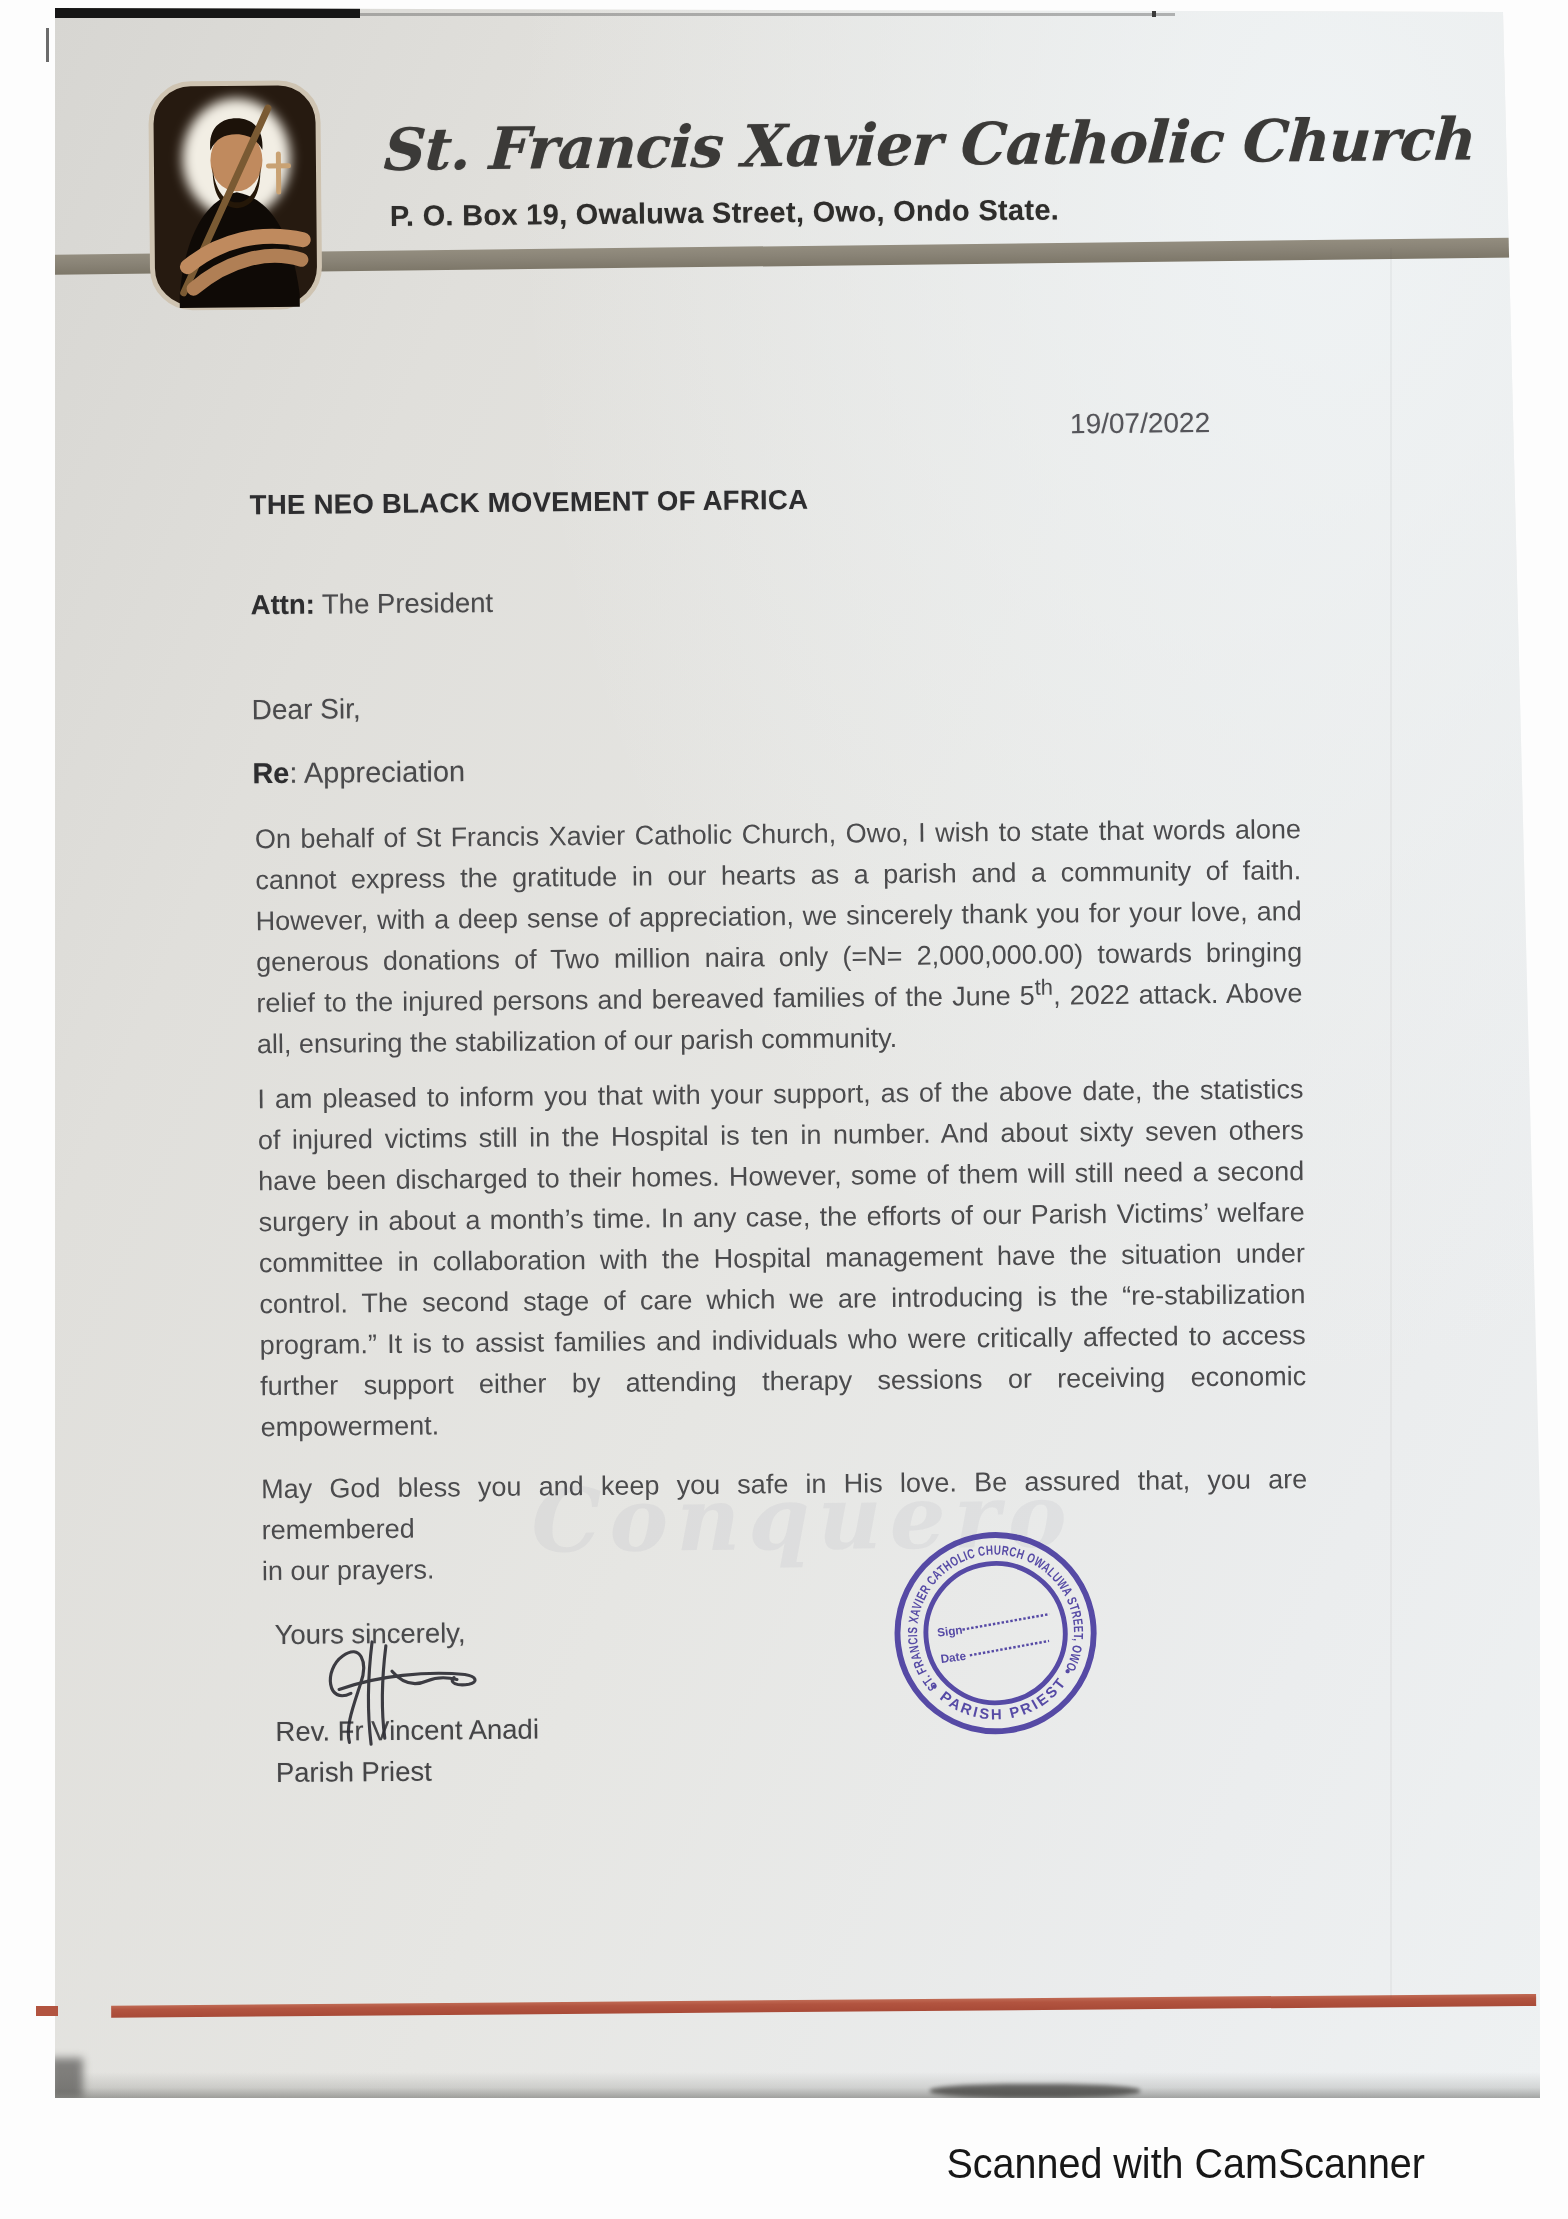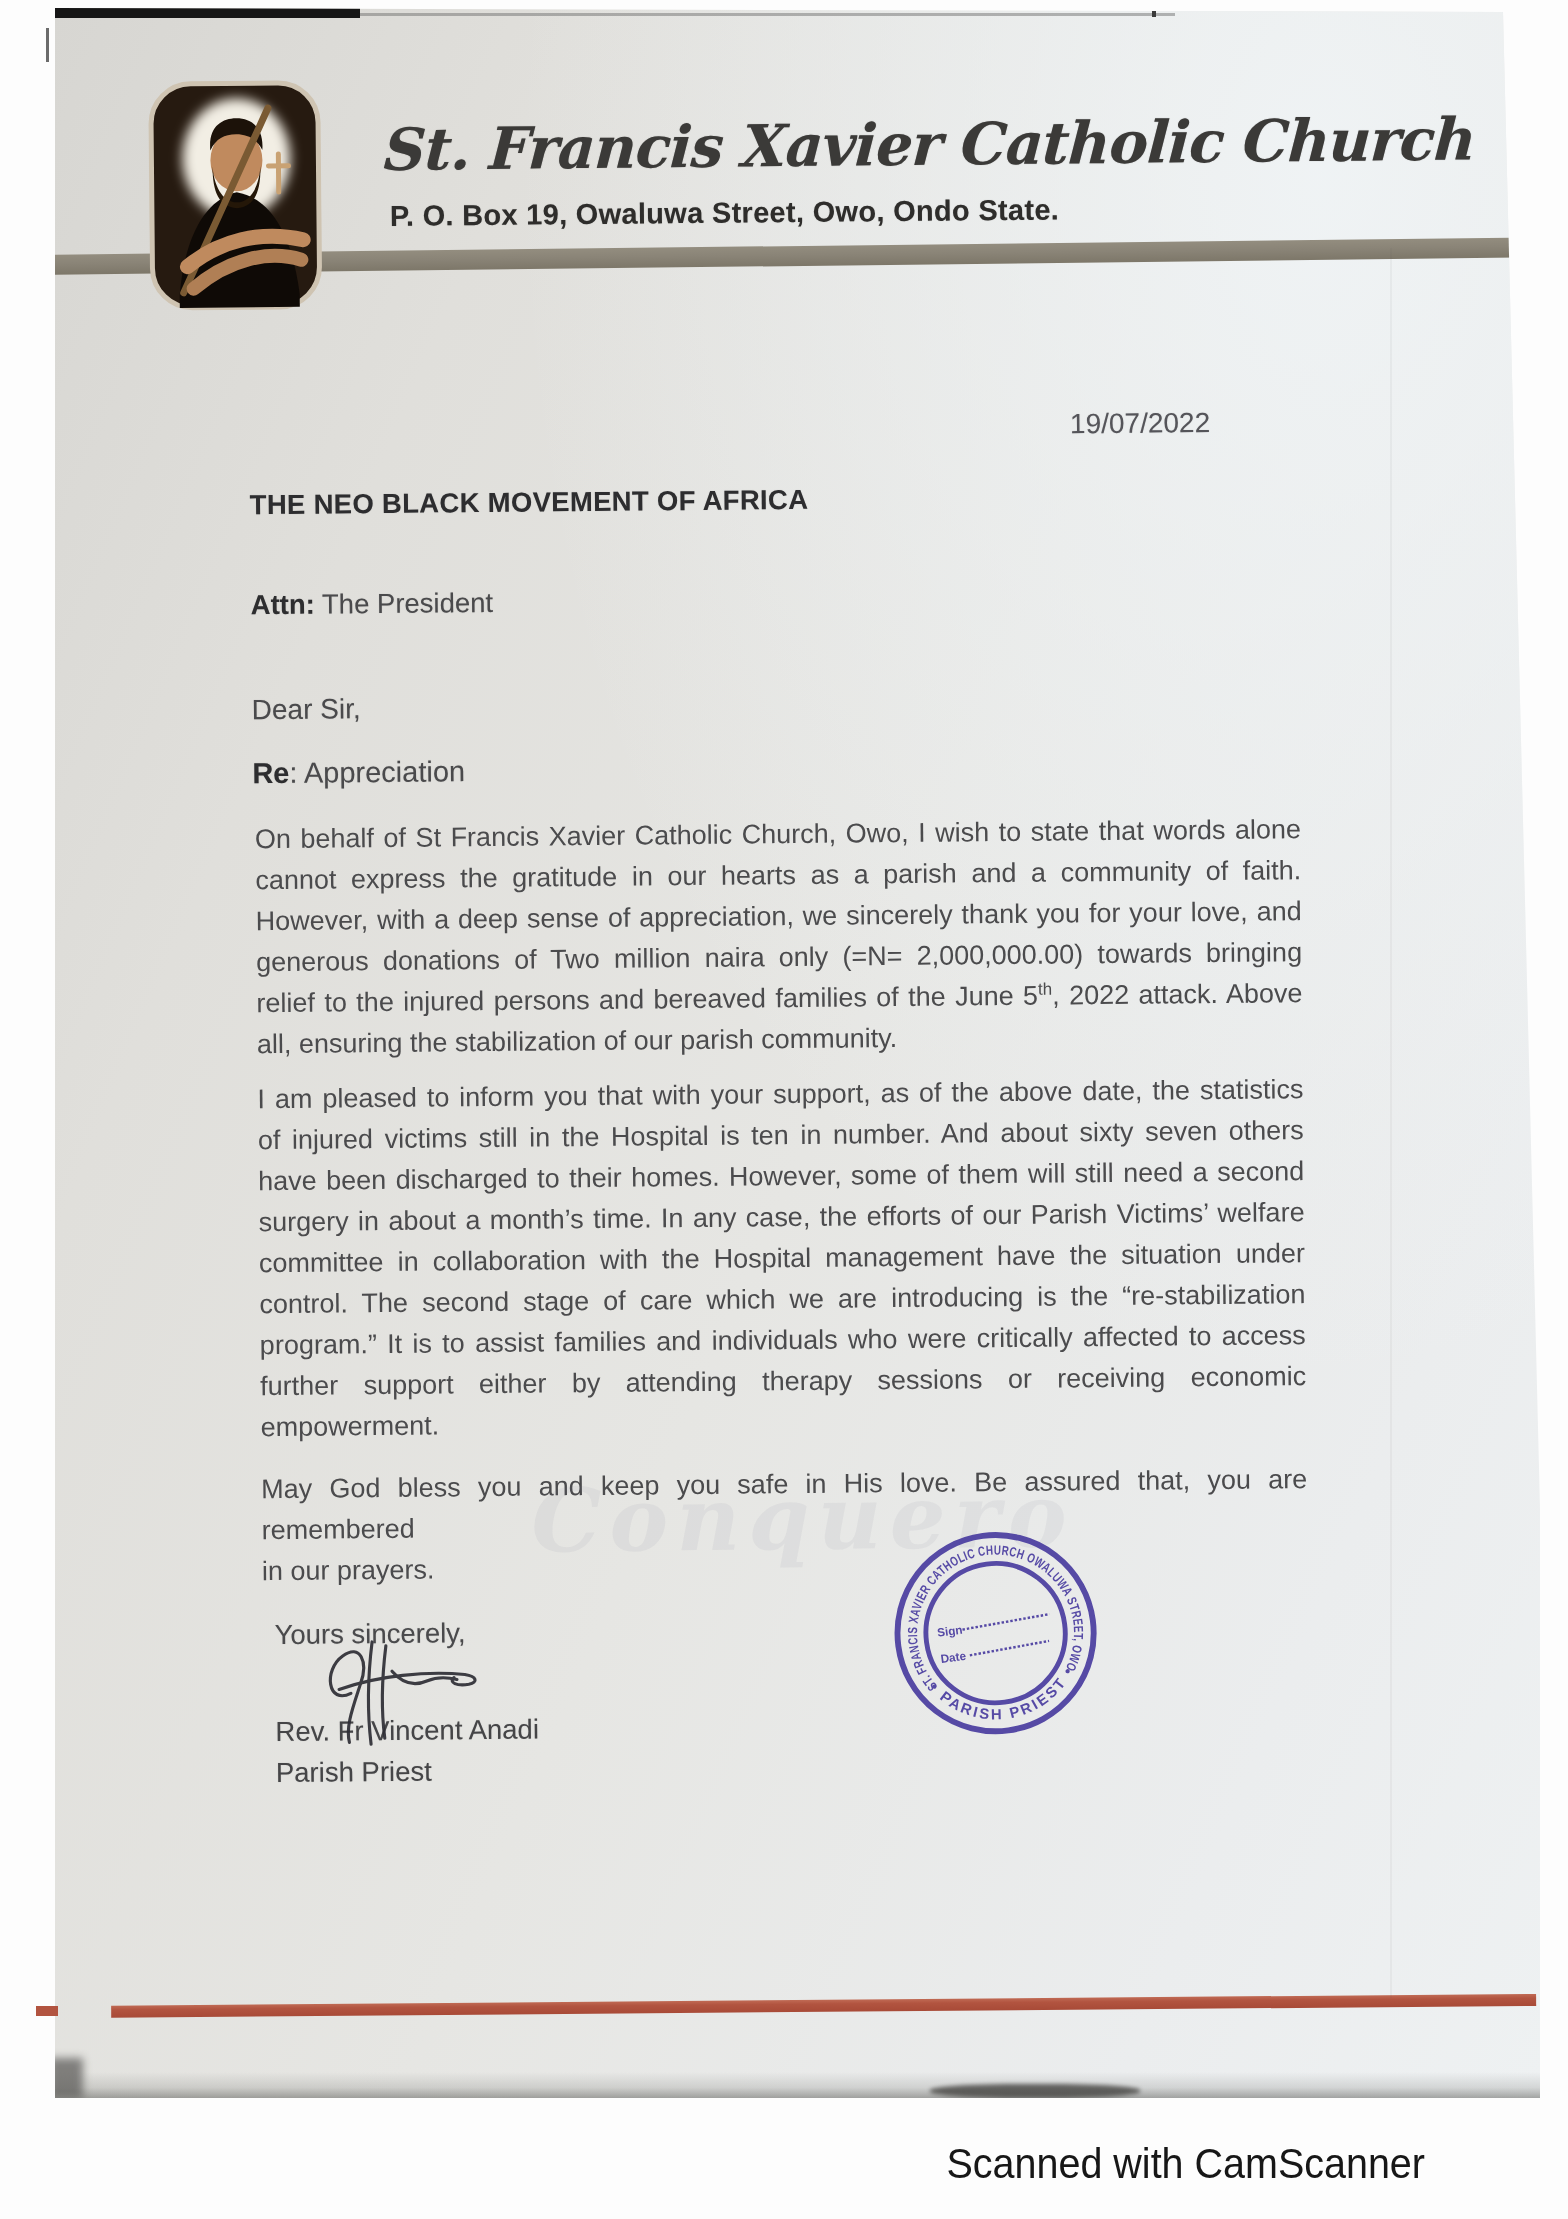--- a/index.html
+++ b/index.html
@@ -48,21 +48,21 @@
   .txt { position:absolute; color:#4a4a4c; font-size:27px; text-shadow:0 0 1px rgba(74,74,76,.28); }
   .date-line   { left:1019px; top:403px; font-size:28px; color:#55555a; }
   .recipient   { left:198px; top:476px; font-weight:700; color:#2d2d2f; font-size:27.5px; letter-spacing:.3px; }
   .attn        { left:198px; top:576px; font-size:27.5px; }
   .salutation  { left:198px; top:681px; font-size:28px; }
   .subject     { left:198px; top:744px; font-size:29px; }
   .b           { font-weight:700; color:#2d2d2f; }
   .para { position:absolute; left:200px; width:1046px; font-size:27px; color:#4b4b4d; }
   .para .jline { line-height:41px; text-align:justify; text-align-last:justify; }
   .para .jline.last { text-align-last:left; }
-  .para sup { font-size:17px; vertical-align:super; line-height:0; }
+  .para sup { font-size:22px; vertical-align:super; line-height:0; }
   #p1 { top:806px; } #p2 { top:1066px; } #p3 { top:1456px; }
   .closing    { left:212px; top:1606px; font-size:27.5px; }
   .sig        { position:absolute; left:246px; top:1620px; width:178px; height:118px; z-index:2; }
   .sig-name   { left:212px; top:1703px; font-size:27.5px; color:#454547; }
   .sig-title  { left:212px; top:1744px; font-size:27.5px; color:#454547; }
   
   .stamp { position:absolute; left:830px; top:1524px; width:206px; height:206px;
            transform:rotate(-7deg); opacity:.92; z-index:1; }
   
   .watermark {

